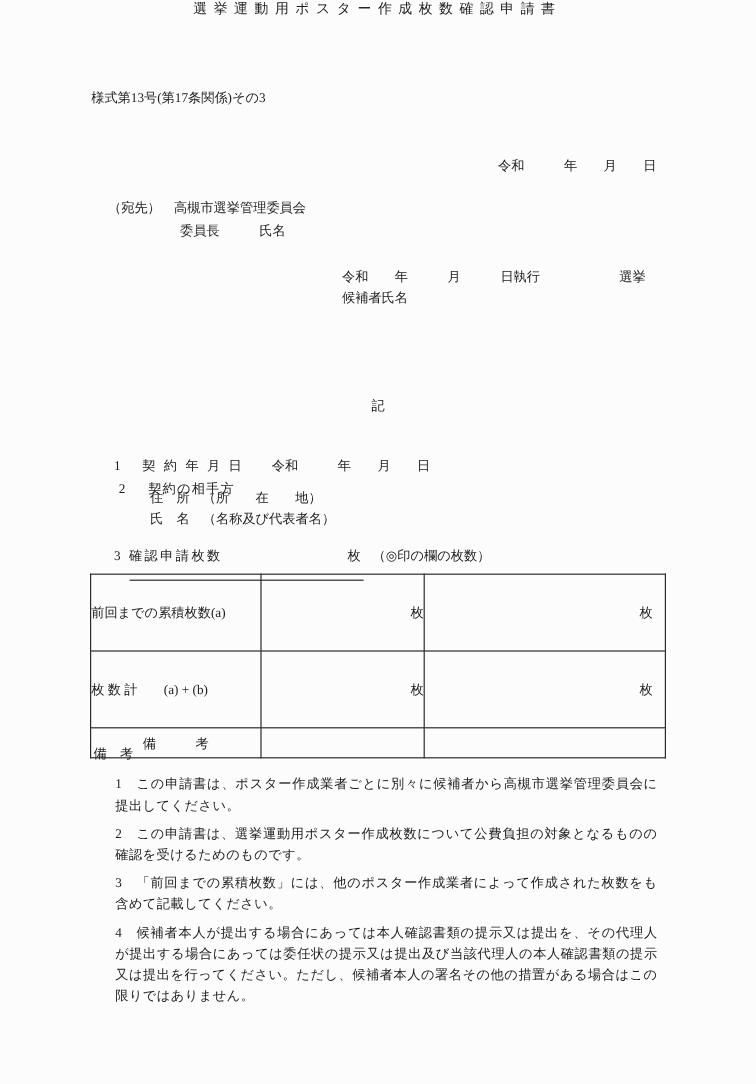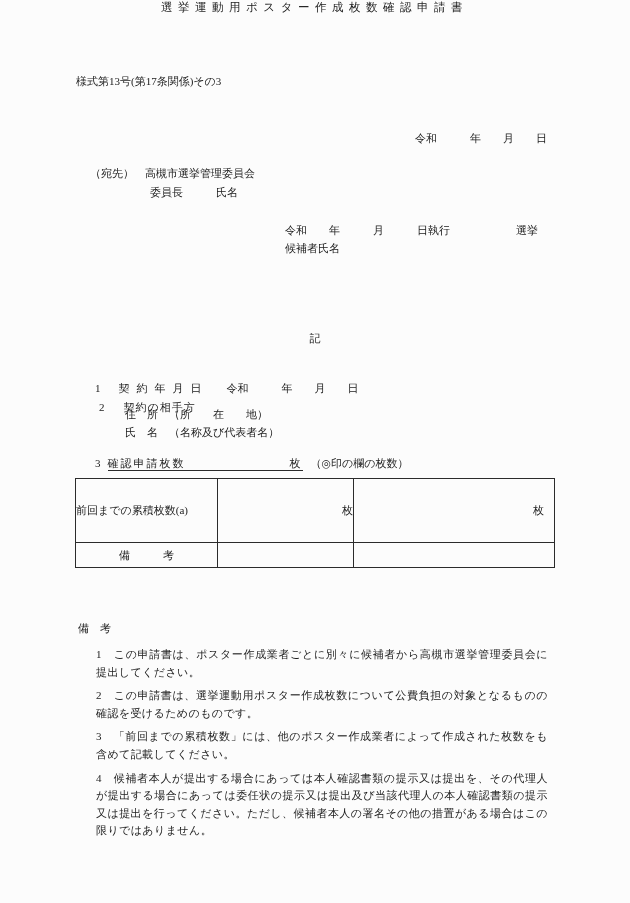--- a/index.html
+++ b/index.html
@@ -15,21 +15,21 @@
   }
   .center-line{left:0;width:630px;text-align:center;}
   .para{
     position:absolute;left:74px;top:277px;width:480px;
     text-align:justify;text-indent:12px;line-height:17.5px;
     letter-spacing:0.5px;margin:0;
   }
   .item-label{letter-spacing:7px;margin-left:18px;}
   .item-value{margin-left:18px;}
   .ul-entry{
-    border-bottom:1px solid #2b2b2b;padding-bottom:1px;
+    border-bottom:1px solid #2b2b2b;padding-bottom:13px;
     margin-left:7px;letter-spacing:2px;
   }
   .ul-suffix{margin-left:8px;}
   table.count{
     position:absolute;left:75px;top:478px;width:479px;
     border-collapse:collapse;table-layout:fixed;
   }
   table.count td{
     border:1px solid #2b2b2b;height:24px;padding:0;
     font-size:11px;vertical-align:middle;white-space:pre;
@@ -89,20 +89,27 @@
       </colgroup>
     <tbody>
     <tr>
       <td class="lbl">前回までの累積枚数(a)</td>
       <td class="c2">枚</td>
       <td>
         <div class="flex3"><span></span><span>枚</span></div>
       </td>
     </tr>
     <tr>
+      <td class="lbl">枚 数 計　　(a) + (b)</td>
+      <td class="c2">枚</td>
+      <td>
+        <div class="flex3"><span></span><span>枚</span></div>
+      </td>
+    </tr>
+    <tr>
       <td class="lblc">備　　　考</td>
       <td></td>
       <td></td>
     </tr>
   </tbody>
     </table>
 
   <div class="abs" style="left:78px;top:621px;">備　考</div>
 
   <div class="notes">

